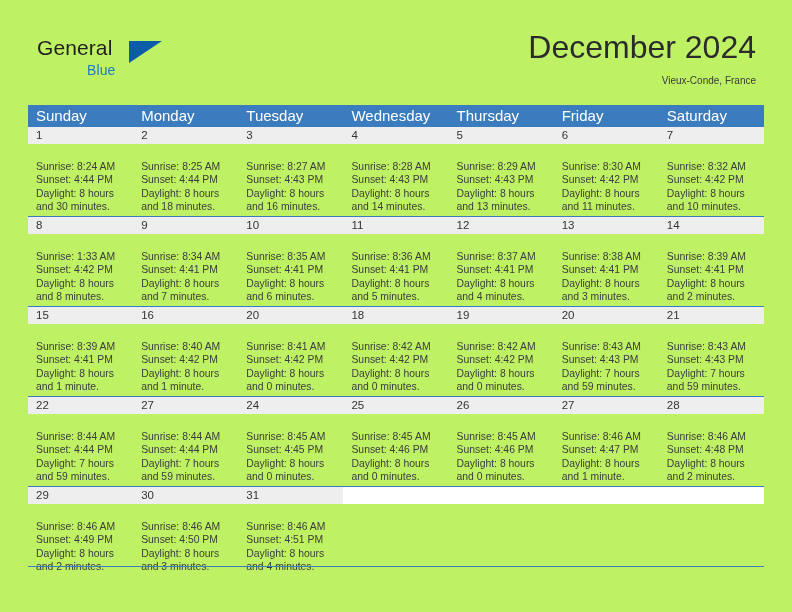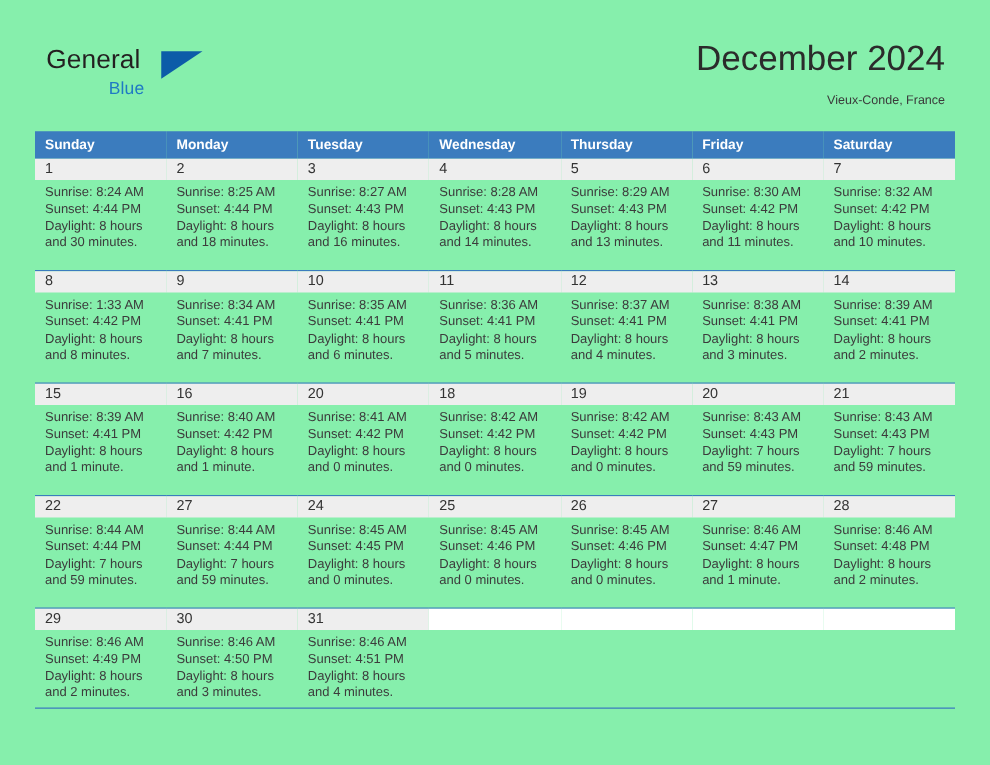--- a/index.html
+++ b/index.html
@@ -10,21 +10,21 @@
     height: 612px;
     background: #ffffff;
     font-family: "Liberation Sans", sans-serif;
     -webkit-font-smoothing: antialiased;
   }
 
   .page {
     position: relative;
     width: 792px;
     height: 612px;
-    background: #86efac;
+    background: #bef264;
     overflow: hidden;
   }
 
   
   .top-band {
     position: absolute;
     left: 0;
     top: 0;
     width: 792px;
     height: 100px;
@@ -67,21 +67,21 @@
     border-bottom: 22px solid transparent;
   }
 
   .title-block {
     position: absolute;
     right: 36px;
     top: 30px;
     text-align: right;
   }
   .cal-title {
-    font-size: 28px;
+    font-size: 32px;
     color: #2b2b2b;
     line-height: 34px;
     white-space: nowrap;
     font-weight: normal;
     margin: 0;
   }
   .cal-subtitle {
     font-size: 10px;
     color: #3a3a3a;
     line-height: 20px;
@@ -95,22 +95,22 @@
     left: 28px;
     top: 105px;
     width: 736px;
     border-collapse: collapse;
     table-layout: fixed;
   }
 
   .calendar th {
     background: #3b7cbe;
     color: #ffffff;
-    font-size: 11px;
-    font-weight: bold;
+    font-size: 15px;
+    font-weight: normal;
     text-align: left;
     padding: 5px 0 5px 8px;
     height: 21px;
     line-height: 12px;
     border: none;
   }
 
   .calendar td {
     vertical-align: top;
     padding: 0;
@@ -130,21 +130,21 @@
     padding: 0 0 0 8px;
     font-size: 11.5px;
     color: #333333;
     line-height: 17px;
   }
   .cell-empty .daynum-strip {
     background: #ffffff;
   }
 
   .cell-lines {
-    padding: 4px 6px 0 8px;
+    padding: 16px 6px 0 8px;
     font-size: 10.4px;
     color: #3c3c3c;
     line-height: 13.4px;
   }
   .cell-lines div { white-space: nowrap; }
 
   
   tr.week-row > td {
     border-top: 1px solid #3b7cbe;
   }

